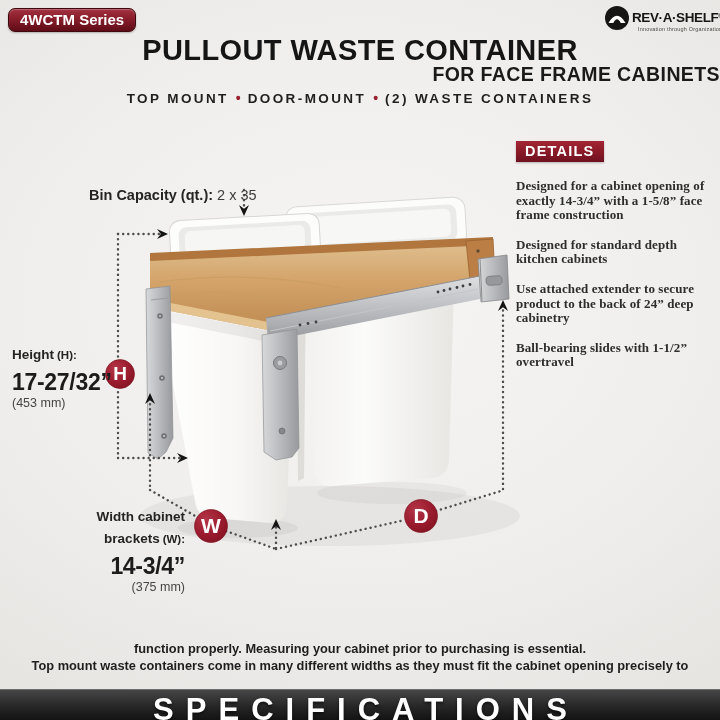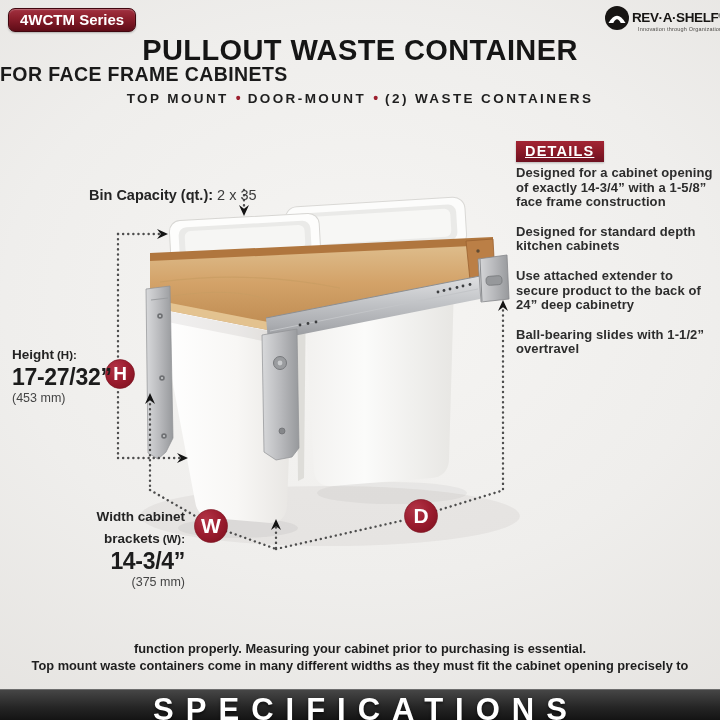--- a/index.html
+++ b/index.html
@@ -15,41 +15,40 @@
     background:linear-gradient(180deg,#a23140 0%,#8c1f2c 40%,#5e0c17 100%);
     border:1px solid #41070f;color:#fff;font-weight:bold;font-size:15px;
     box-shadow:inset 0 1px 1px rgba(255,255,255,0.28), 0 1px 2px rgba(0,0,0,0.25);
   }
   .logo{left:604px;top:5px;display:flex;align-items:flex-start;gap:2px;}
   .logo-text{display:flex;flex-direction:column;align-items:flex-end;}
   .logo-brand{font-weight:bold;font-size:13.5px;letter-spacing:-0.4px;color:#171513;white-space:nowrap;line-height:14px;margin-top:4px;}
   .logo-reg{font-size:6px;vertical-align:4px;}
   .logo-tag{font-size:5.5px;color:#4c4a47;letter-spacing:0.2px;margin-top:1px;}
   .title{left:0;top:34px;width:720px;text-align:center;font-size:29px;font-weight:bold;letter-spacing:0.4px;color:#151515;}
-  .subtitle{left:0;top:63px;width:720px;text-align:left;font-size:19.5px;font-weight:bold;letter-spacing:0.4px;color:#1a1a1a;}
+  .subtitle{left:0;top:63px;width:720px;text-align:right;font-size:19.5px;font-weight:bold;letter-spacing:0.4px;color:#1a1a1a;}
   .features{left:0;top:90px;width:720px;text-align:center;font-size:13.5px;font-weight:bold;letter-spacing:2.4px;color:#1f1f1f;}
   .features .dot{color:#9c1f2e;padding:0 7px;font-size:14px;letter-spacing:0;}
   
   .details{left:516px;top:141px;width:198px;}
   .details-head{
-    display:inline-block;padding:2px 10px 3px 9px;margin-bottom:4px;
+    display:inline-block;padding:2px 10px 3px 9px;margin-bottom:17px;
     background:linear-gradient(180deg,#a32534 0%,#8e1b29 45%,#6e1120 100%);
     color:#fff;font-weight:bold;font-size:14.5px;letter-spacing:1.2px;
     box-shadow:0 1px 2px rgba(0,0,0,0.25);
-    text-decoration:underline;
-  }
-  .details p{margin:0 0 15px 0;font-size:13px;line-height:14.6px;font-weight:bold;color:#2d2d2d;letter-spacing:0.1px;}
+  }
+  .details p{margin:0 0 15px 0;font-size:13px;line-height:14.6px;font-weight:bold;color:#2d2d2d;letter-spacing:0.1px;font-family:Liberation Serif, serif;}
   
   .bin-capacity{left:89px;top:187px;font-size:14.5px;white-space:nowrap;}
   .bin-capacity .lbl{font-weight:bold;color:#242424;}
   .bin-capacity .val{color:#3c3c3c;margin-left:4px;}
   .dim{line-height:1;}
   .dim .l1,.dim .l2{font-size:13.5px;font-weight:bold;color:#242424;line-height:22px;}
   .dim .paren{font-size:11.5px;margin-left:3px;}
-  .dim .big{font-size:23px;font-weight:bold;color:#1c1c1c;letter-spacing:-0.3px;}
+  .dim .big{font-size:23px;font-weight:bold;color:#1c1c1c;margin-top:5px;letter-spacing:-0.3px;}
   .dim .metric{font-size:12.5px;color:#454545;margin-top:3px;}
   .height-block{left:12px;top:344px;text-align:left;}
   .width-block{left:55px;top:506px;width:130px;text-align:right;}
   .depth-block{left:452px;top:508px;width:150px;text-align:left;}
   
   .badge-letter{color:#fff;font-weight:bold;text-align:center;}
   .badge-h{left:105px;top:359px;width:30px;height:30px;font-size:19px;line-height:29px;}
   .badge-w{left:194px;top:509px;width:34px;height:34px;font-size:21px;line-height:33px;}
   .badge-d{left:404px;top:499px;width:34px;height:34px;font-size:21px;line-height:33px;}
   

